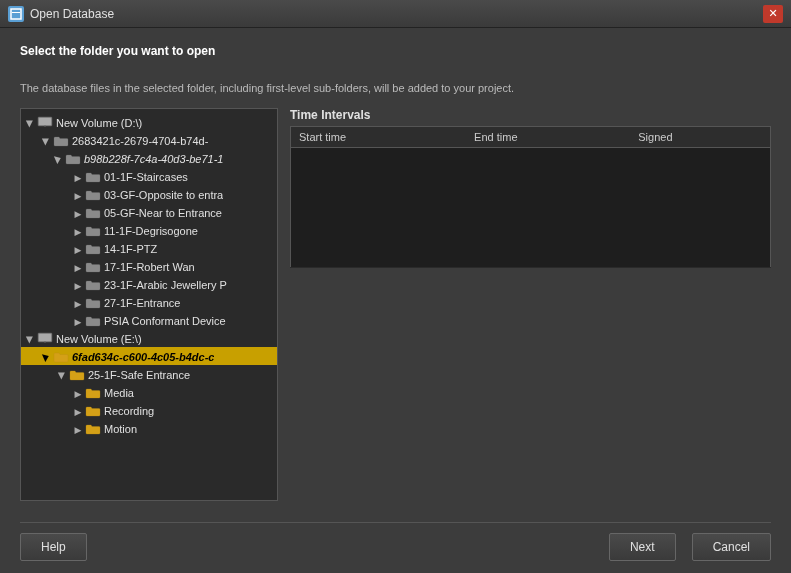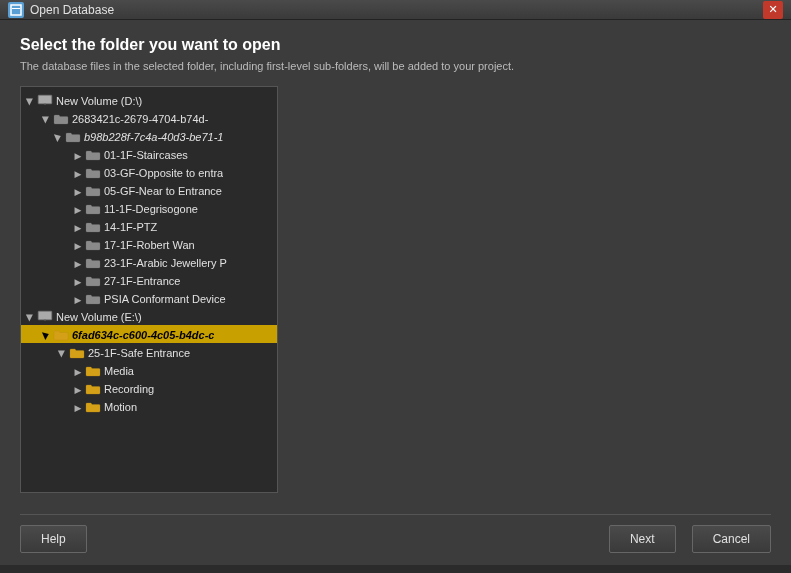--- a/index.html
+++ b/index.html
@@ -9,21 +9,21 @@
       background: #2b2b2b;
       font-family: 'Segoe UI', Tahoma, sans-serif;
       font-size: 12px;
       color: #e0e0e0;
       overflow: hidden;
     }
 
     
     .title-bar {
       background: linear-gradient(to bottom, #4a4a4a, #3a3a3a);
-      height: 20px;
+      height: 28px;
       display: flex;
       align-items: center;
       padding: 0 8px;
       border-bottom: 1px solid #222;
     }
     .title-bar-icon {
       width: 16px;
       height: 16px;
       margin-right: 6px;
       background: #5a9fd4;
@@ -49,24 +49,24 @@
     
     .dialog-body {
       background: #3c3c3c;
       padding: 16px 20px 12px 20px;
       height: calc(573px - 28px);
       display: flex;
       flex-direction: column;
     }
 
     .dialog-title {
-      font-size: 16px;
+      font-size: 12px;
       font-weight: 600;
       color: #ffffff;
-      margin-bottom: 6px;
+      margin-bottom: 24px;
     }
 
     .dialog-subtitle {
       font-size: 11px;
       color: #bbbbbb;
       margin-bottom: 14px;
     }
 
     .dialog-content {
       display: flex;
@@ -439,20 +439,37 @@
               <path d="M1 3 Q1 2 2 2 L6 2 L7 3.5 L14 3.5 Q15 3.5 15 4.5 L15 10 Q15 11 14 11 L2 11 Q1 11 1 10 Z" fill="#d4a017" stroke="#b88a10" stroke-width="0.3"></path>
             </svg>
         </span>
         <span class="tree-label">Motion</span>
       </div>
     </div>
 
     <div class="right-panel">
 
 
+      <div class="time-intervals-section">
+        <div class="section-title">Time Intervals</div>
+        <table class="time-table">
+          <thead>
+            <tr>
+              <th>Start time</th>
+              <th>End time</th>
+              <th>Signed</th>
+            </tr>
+          </thead>
+          <tbody class="time-table-body">
+            <tr>
+                <td colspan="3" style="height:120px;"></td>
+              </tr>
+          </tbody>
+        </table>
+      </div>
     </div>
   </div>
 
   <div class="bottom-bar">
     <button class="btn">Help</button>
     <div class="btn-group">
       <button class="btn primary">Next</button>
       <button class="btn">Cancel</button>
     </div>
   </div>

